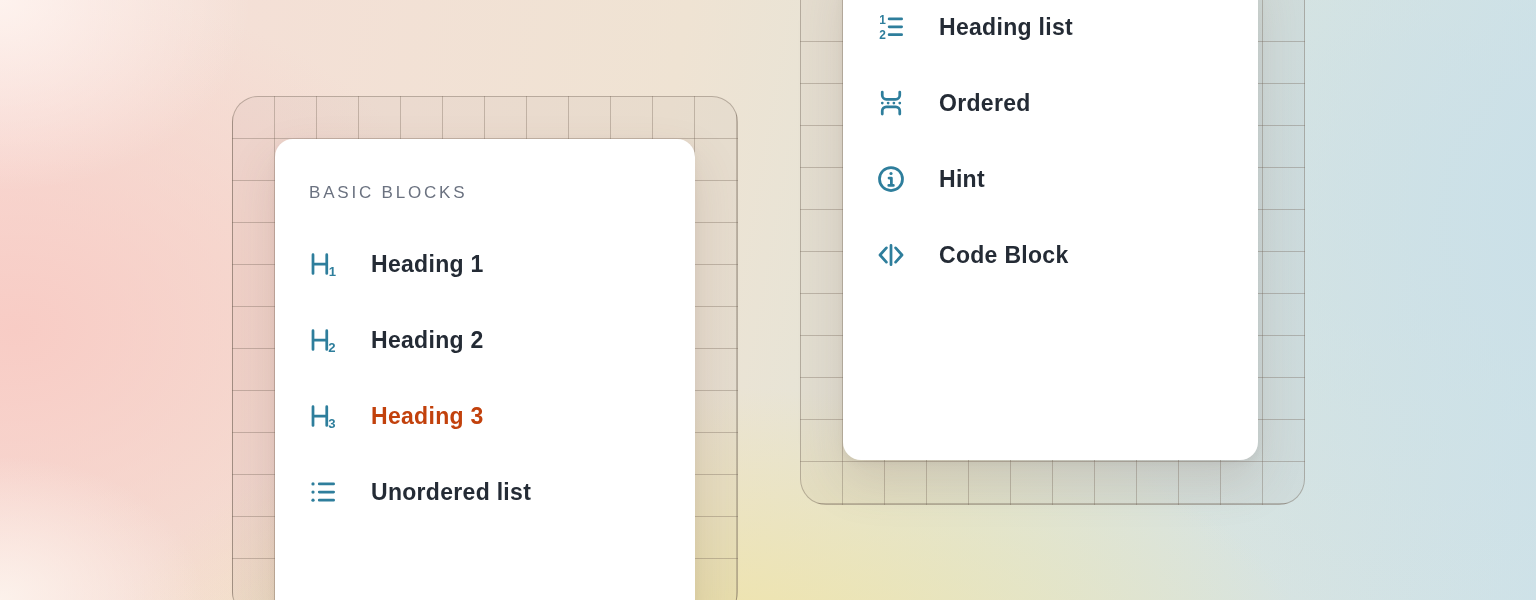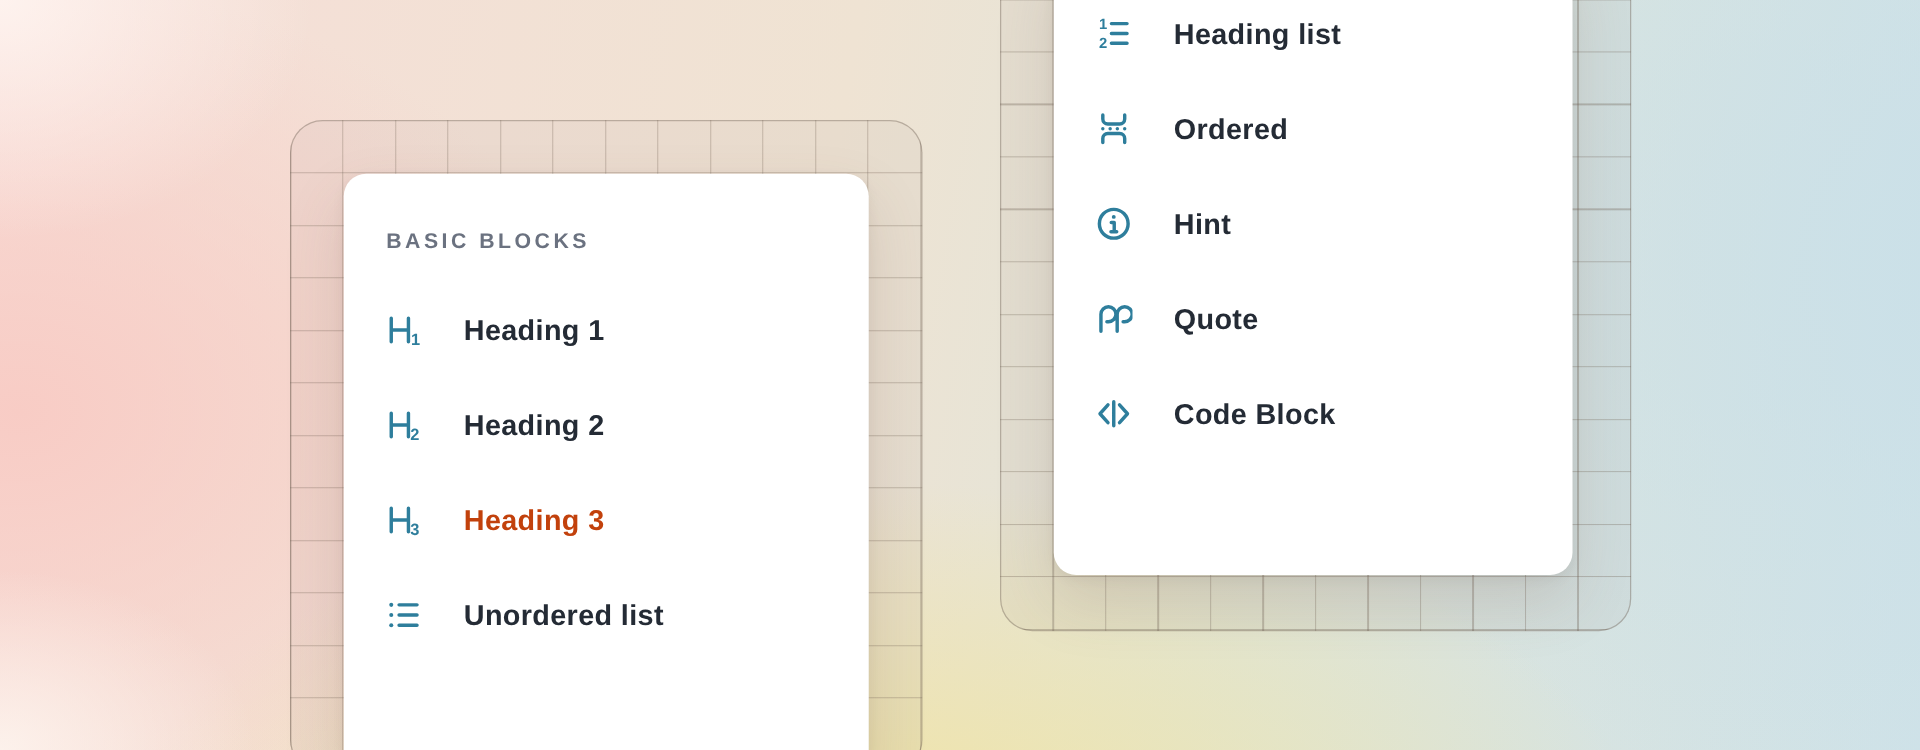--- a/index.html
+++ b/index.html
@@ -26,21 +26,21 @@
   .grid-left{left:232px;top:96px;width:504px;height:520px;}
   .grid-right{left:800px;top:-43px;width:503px;height:546px;}
   .panel{
     position:absolute;background:#ffffff;border-radius:18px;
     box-shadow:0 22px 48px rgba(120,80,70,.16), 0 3px 10px rgba(0,0,0,.05);
   }
   .panel-left{left:275px;top:139px;width:420px;height:480px;}
   .panel-right{left:843px;top:-40px;width:415px;height:500px;padding-top:29px;box-sizing:border-box;}
   .panel-heading{
     margin:42px 0 0 34px;
-    font-size:17px;font-weight:700;letter-spacing:2.8px;
+    font-size:17px;font-weight:400;letter-spacing:2.8px;
     line-height:24px;color:#6b7280;
   }
   .menu-list{margin:21px 0 0 0;padding:0;list-style:none;}
   .panel-right .menu-list{margin:0;}
   .menu-item{
     display:flex;align-items:center;height:76px;padding:0 20px 0 33px;cursor:pointer;
   }
   .menu-icon{
     width:30px;height:30px;flex:0 0 30px;color:#2e7e9c;display:flex;align-items:center;justify-content:center;
   }
@@ -129,27 +129,19 @@
             <circle cx="12" cy="12" r="9.2"></circle>
             <circle cx="12" cy="7.6" r="1.25" fill="currentColor" stroke="none"></circle>
             <path d="M10.4 11.2h1.9v5.9M10.2 17.1h3.7"></path>
           </svg>
         </span>
         <span class="menu-label" style="color: rgb(36, 43, 53);">Hint</span>
       </li>
       <li class="menu-item">
         <span class="menu-icon" style="color: rgb(46, 126, 156);">
           <svg viewBox="0 0 24 24" fill="none" stroke="currentColor" stroke-width="2.2" stroke-linecap="round" stroke-linejoin="round">
-            <path d="M3.8 20V9.1a4.8 4.8 0 1 1 4.8 4.8h-1M14.2 20V9.1A4.8 4.8 0 1 1 19 13.9h-1"></path>
-          </svg>
-        </span>
-        <span class="menu-label" style="color: rgb(36, 43, 53);">Quote</span>
-      </li>
-      <li class="menu-item">
-        <span class="menu-icon" style="color: rgb(46, 126, 156);">
-          <svg viewBox="0 0 24 24" fill="none" stroke="currentColor" stroke-width="2.2" stroke-linecap="round" stroke-linejoin="round">
             <path d="M8.3 6.3 3.2 12l5.1 5.7M15.7 6.3 20.8 12l-5.1 5.7M12 4.3v15.4"></path>
           </svg>
         </span>
         <span class="menu-label" style="color: rgb(36, 43, 53);">Code Block</span>
       </li>
     </ul>
 </div>
 
 </body></html>

